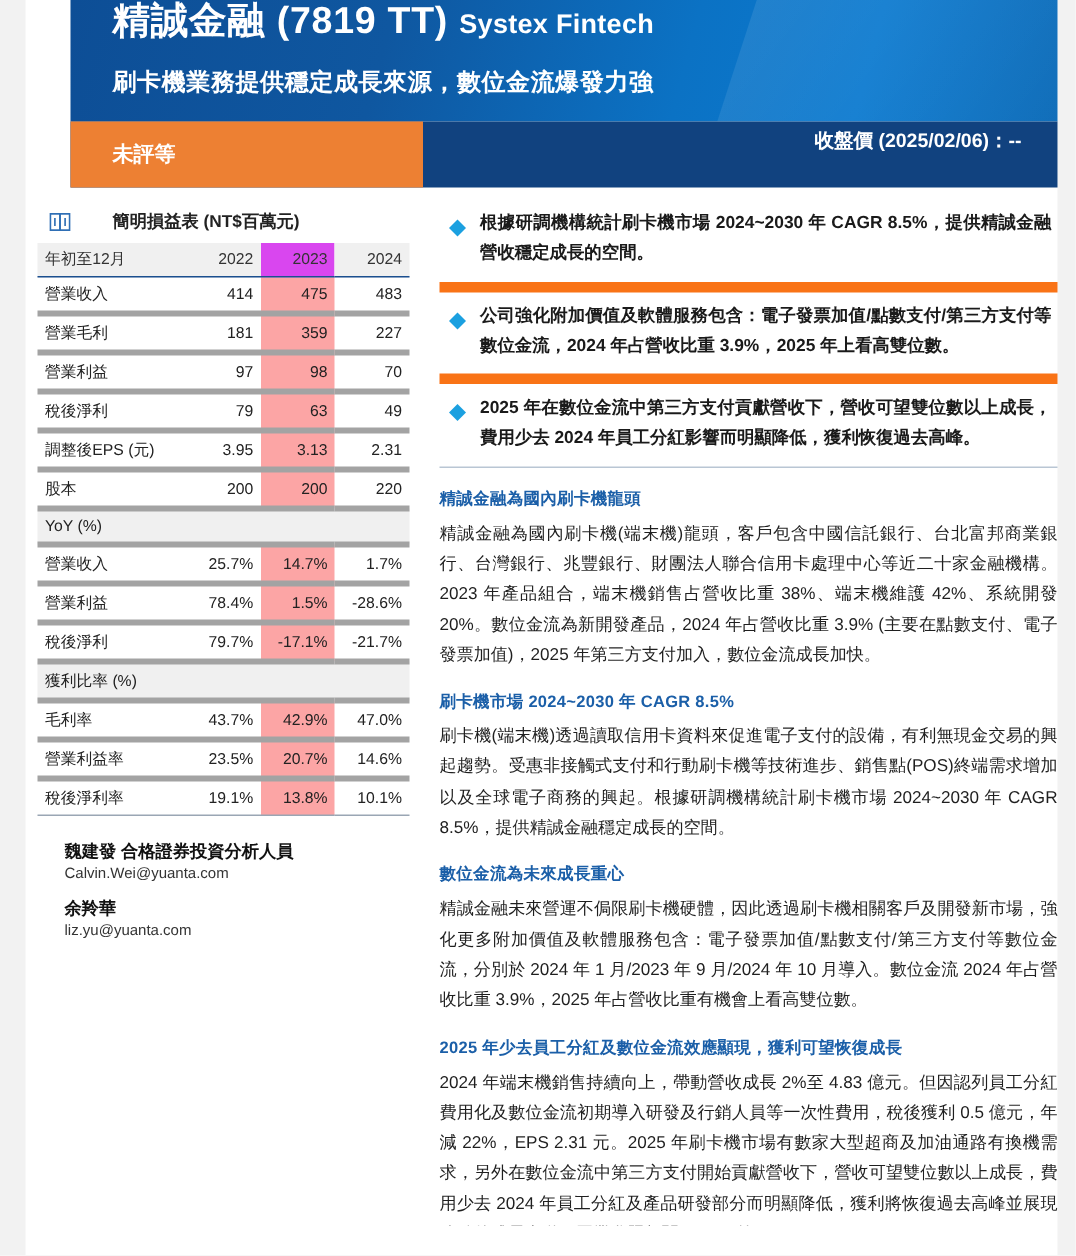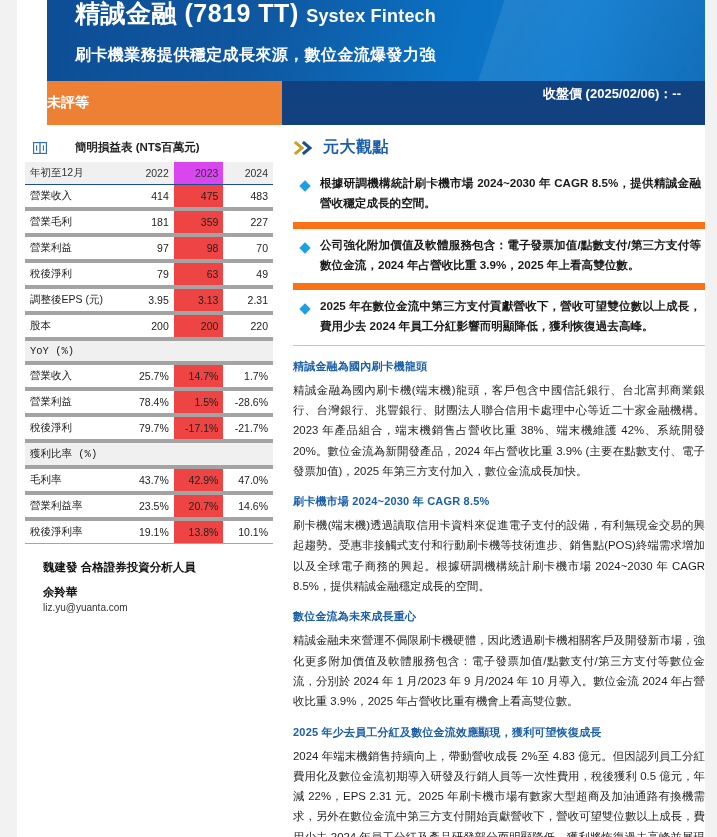--- a/index.html
+++ b/index.html
@@ -67,20 +67,21 @@
   .rating-chip {
     position: absolute;
     left: 0; top: 0;
     width: 235px; height: 44px;
     background: #ed8033;
     color: #ffffff;
     font-size: 14px;
     font-weight: bold;
     display: flex;
     align-items: center;
+    padding-left: 28px;
   }
   .price-text {
     position: absolute;
     right: 24px; top: 0;
     height: 26px;
     display: flex; align-items: center;
     color: #ffffff;
     font-size: 13px;
     font-weight: bold;
     white-space: nowrap;
@@ -130,24 +131,23 @@
     border-bottom: 1.4px solid #1b4f8f;
     font-size: 10.5px;
   }
   table.fin th.lbl, table.fin td.lbl { text-align: left; width: 40%; }
   table.fin th.num, table.fin td.num { text-align: right; width: 20%; }
   table.fin tbody tr { border-bottom: 4px solid #a3a3a3; }
   table.fin tbody tr.section td {
     background: #f0f0f0;
     font-weight: normal;
     color: #222;
-    font-family: Liberation Mono, monospace;
   }
   table.fin tbody tr.last { border-bottom: 1.2px solid #9aa6b4; }
-  table.fin td.c2023 { background: #ef4444; }
+  table.fin td.c2023 { background: #fca5a5; }
   table.fin th.c2023 { background: #d946ef; }
 
   .analysts { padding: 16px 0 0 18px; }
   .an-block { margin-bottom: 10px; }
   .an-name { font-size: 11.5px; font-weight: bold; color: #111; margin-bottom: 2px; }
   .an-mail { font-size: 10px; color: #333; }
 
   
   .right-col {
     position: absolute;
@@ -334,39 +334,31 @@
               <td class="num">19.1%</td>
               <td class="num c2023">13.8%</td>
               <td class="num">10.1%</td>
             </tr>
           </tbody>
       </table>
 
       <div class="analysts">
         <div class="an-block">
           <div class="an-name">魏建發 合格證券投資分析人員</div>
+          <div class="an-mail">Calvin.Wei@yuanta.com</div>
         </div>
         <div class="an-block">
           <div class="an-name">余羚華</div>
           <div class="an-mail">liz.yu@yuanta.com</div>
         </div>
       </div>
     </div>
 
     <div class="right-col">
 
-      <div class="view-head">
-        <span class="chev">
-          <svg viewBox="0 0 20 14" width="20" height="14">
-            <polyline points="2,2 8,7 2,12" fill="none" stroke="#c9a227" stroke-width="3" stroke-linecap="square"></polyline>
-            <polyline points="10,2 16,7 10,12" fill="none" stroke="#1b4f8f" stroke-width="3" stroke-linecap="square"></polyline>
-          </svg>
-        </span>
-        <span class="view-head-text">元大觀點</span>
-      </div>
 
       <div class="bullet-list" id="bullets">
           <div class="bullet">
             <span class="diamond"></span>
             <span class="bullet-text">根據研調機構統計刷卡機市場 2024~2030 年 CAGR 8.5%，提供精誠金融營收穩定成長的空間。</span>
           </div>
           <div class="bullet">
             <span class="diamond"></span>
             <span class="bullet-text">公司強化附加價值及軟體服務包含：電子發票加值/點數支付/第三方支付等數位金流，2024 年占營收比重 3.9%，2025 年上看高雙位數。</span>
           </div>

